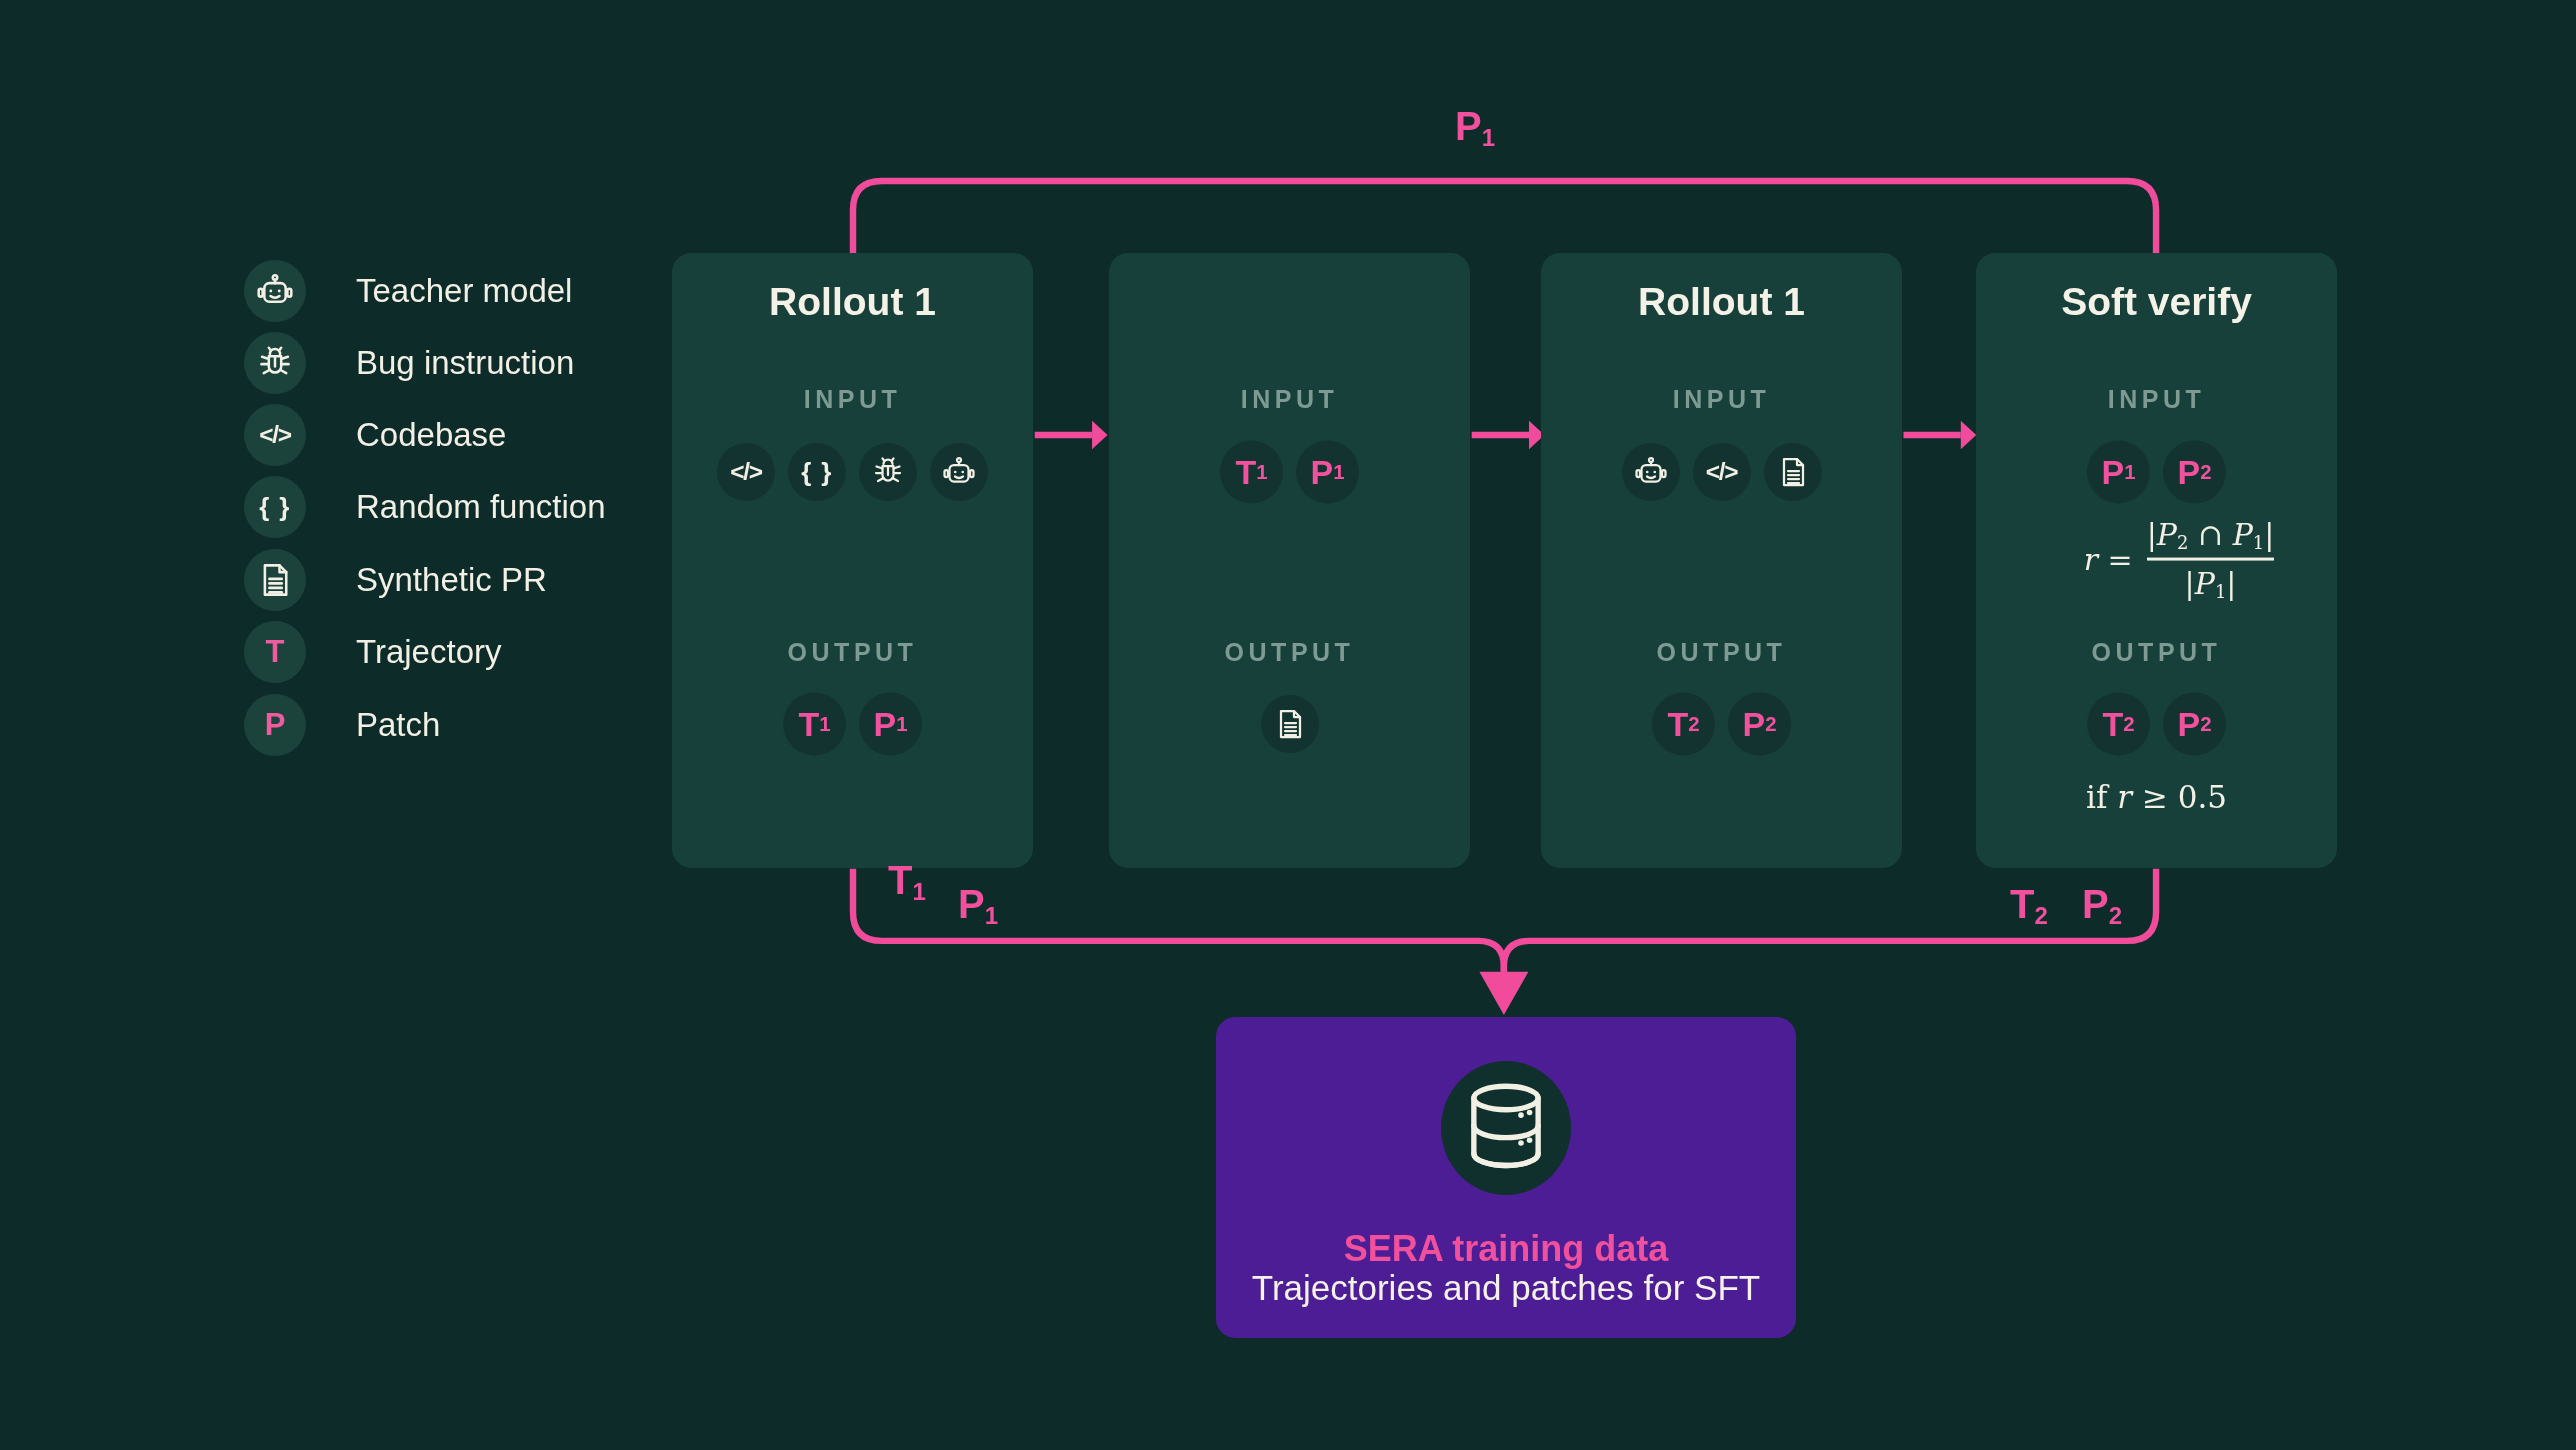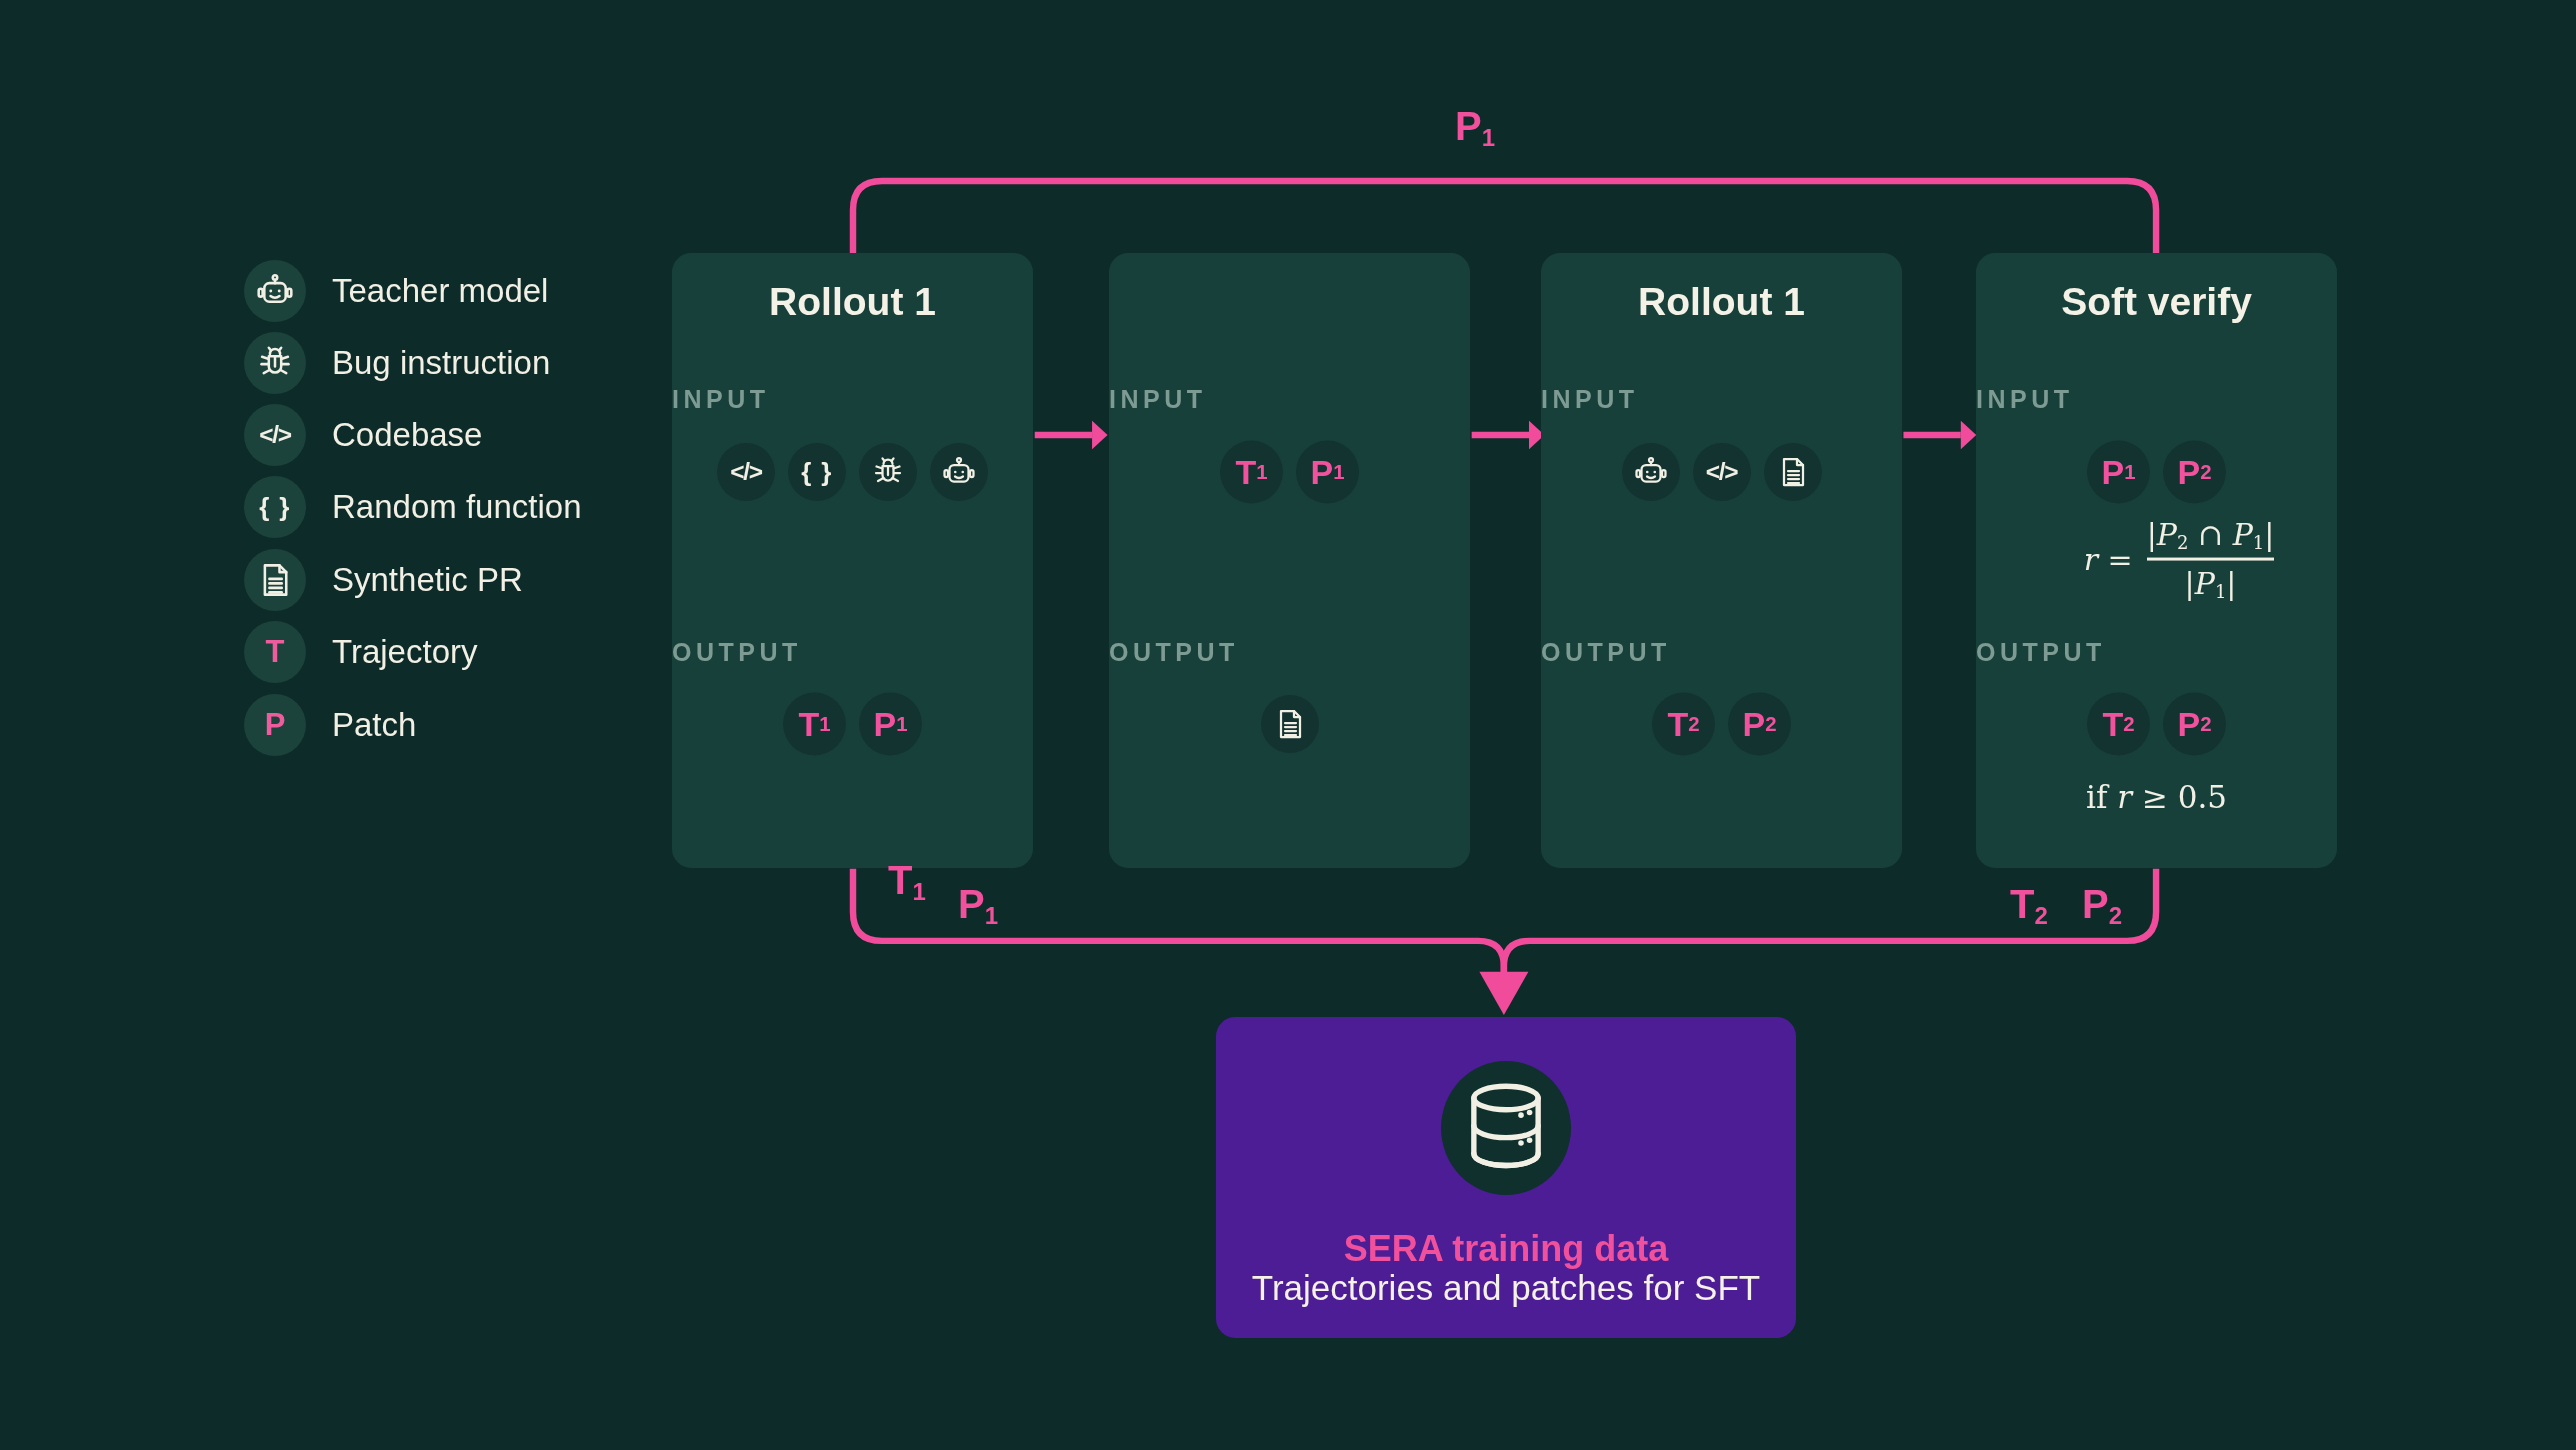--- a/index.html
+++ b/index.html
@@ -4,27 +4,27 @@
 <style>
   html,body{margin:0;padding:0;background:#0d2b28;}
   #canvas{position:relative;width:2576px;height:1450px;background:#0d2b28;overflow:hidden;
           font-family:"Liberation Sans",sans-serif;color:#f2f0e5;}
   
   #wires{position:absolute;left:0;top:0;width:2576px;height:1450px;}
   
   .legend-item{position:absolute;left:244px;display:flex;align-items:center;gap:26px;transform:translateY(-50%);}
   .legend-chip{width:62px;height:62px;border-radius:50%;background:#1c423c;flex:0 0 auto;
                display:flex;align-items:center;justify-content:center;}
-  .legend-label{font-size:33px;color:#f2f0e5;white-space:nowrap;}
+  .legend-label{font-size:33px;color:#f2f0e5;white-space:nowrap;margin-left:24px;}
   .pink-letter{color:#ee5c9e;font-size:31px;font-weight:600;}
   
   .panel{position:absolute;top:253px;width:361px;height:615px;background:#18403b;border-radius:19.3px;}
   .box-title{position:absolute;top:49px;left:0;width:100%;transform:translateY(-50%);
              text-align:center;font-size:39px;font-weight:600;color:#f4f1e6;line-height:40px;white-space:nowrap;}
-  .io-label{position:absolute;left:0;width:100%;transform:translateY(-50%);text-align:left;
+  .io-label{position:absolute;left:0;width:100%;transform:translateY(-50%);text-align:center;
             font-size:25px;font-weight:700;letter-spacing:.18em;color:#7d9b92;}
   .row{position:absolute;left:0;width:100%;transform:translateY(-50%);
        display:flex;justify-content:center;align-items:center;gap:13px;}
   .chip{width:58px;height:58px;border-radius:50%;background:#12332f;flex:0 0 auto;
         display:flex;align-items:center;justify-content:center;color:#f2f0e5;}
   .badge{width:63px;height:63px;border-radius:50%;background:#12332f;flex:0 0 auto;
          display:flex;align-items:center;justify-content:center;
          color:#f2519e;font-size:34px;font-weight:600;gap:0;}
   .sb{font-size:.6em;vertical-align:-0.22em;}
   .code-glyph{font-size:24.5px;font-weight:700;letter-spacing:-1.3px;}

